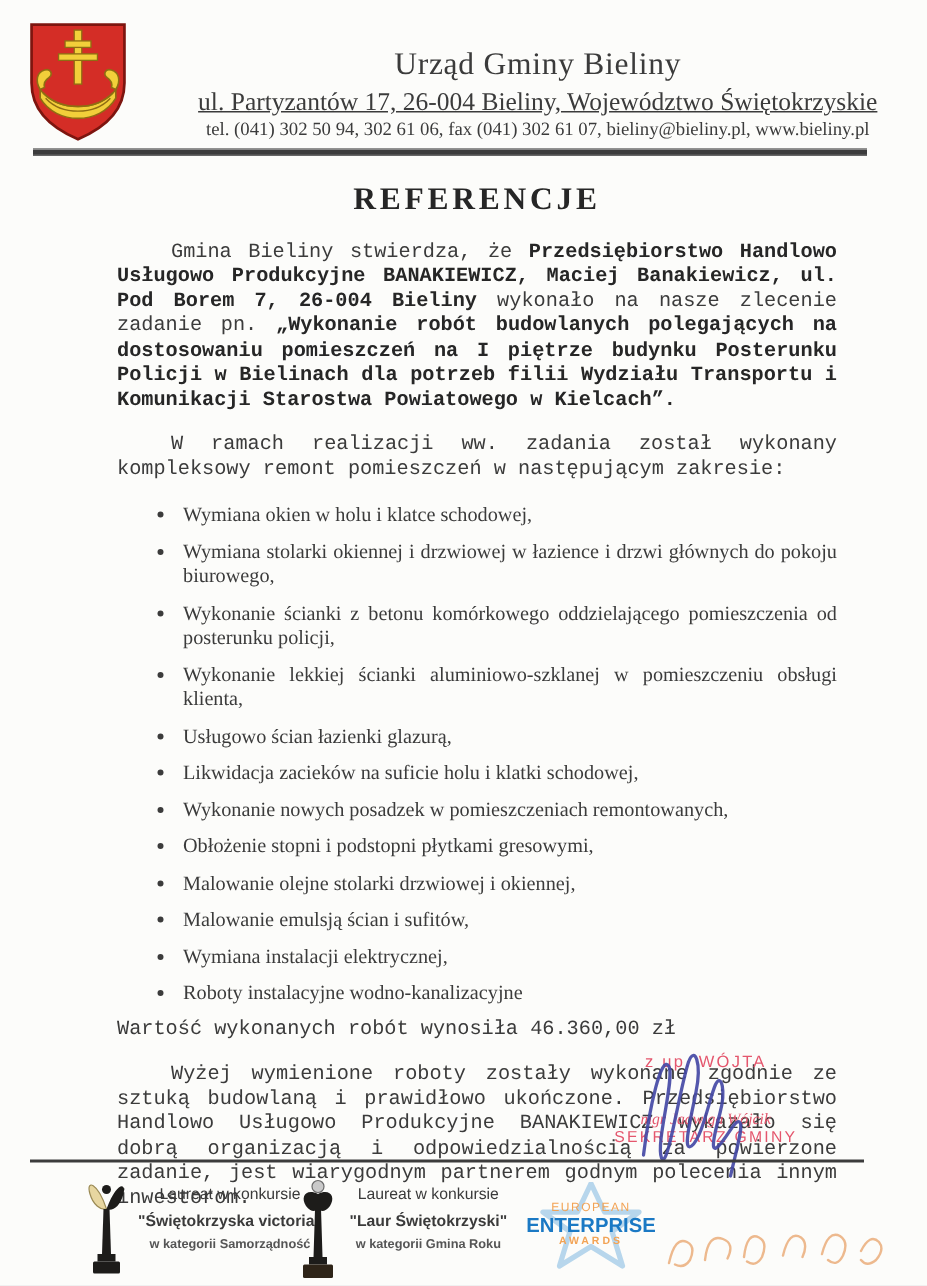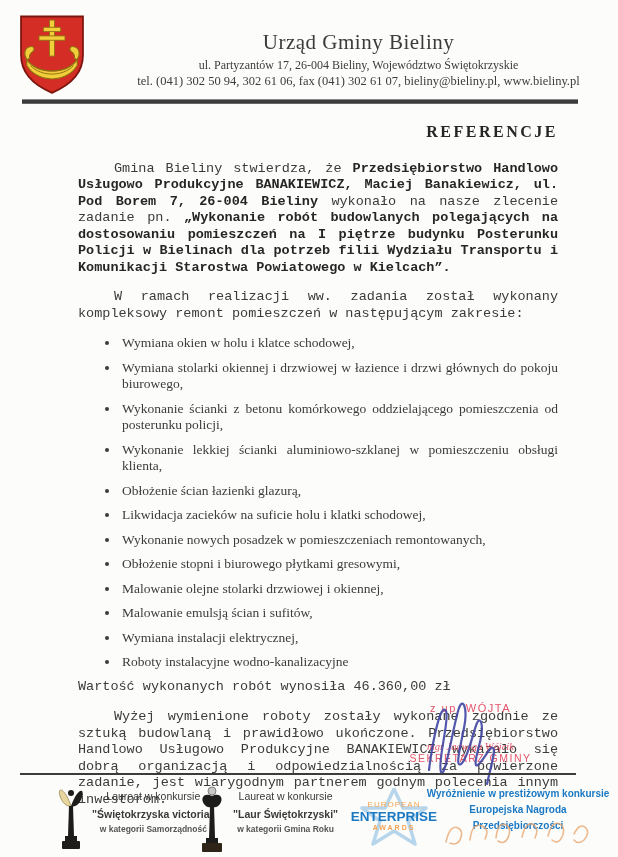--- a/index.html
+++ b/index.html
@@ -5,28 +5,28 @@
   html,body{margin:0;padding:0;background:#e8e8e8;}
   .page{
     position:relative; width:618px; height:857px; margin:0 auto;
     background:#fcfcfa; overflow:hidden;
     font-family:"Liberation Serif", serif; color:var(--ink,#3b3b3b);
   }
   
   .crest{position:absolute; left:16px; top:12px; width:72px; height:86px;}
   .letterhead-text{position:absolute; left:105px; right:6px; top:30px; text-align:center;}
   .org-name{font-size:21px; letter-spacing:.5px;}
-  .org-address{font-size:12px; margin-top:3px;}
+  .org-address{font-size:17px; margin-top:3px;text-decoration:underline;}
   .org-contact{font-size:12.5px; margin-top:1px;}
   .rule{position:absolute; background:var(--rule,#3c3c3c);}
   .rule-top{left:22px; width:556px; top:99px; height:3px; border-top:1px solid #888; border-bottom:1px solid #666;}
   .rule-bottom{left:20px; width:556px; top:773px; height:2px;}
   
   .content{position:absolute; left:78px; width:480px; top:120px; font-size:13.5px; line-height:16.5px;}
-  .doc-title{font-size:16px; font-weight:bold; letter-spacing:2.5px; text-align:right; margin:4px 0 20px 0; color:#262626;}
+  .doc-title{font-size:21px; font-weight:bold; letter-spacing:2.5px; text-align:center; margin:4px 0 20px 0; color:#262626;}
   .para{margin:0 0 13px 0; text-align:justify;font-family:Liberation Mono, monospace;}
   .indent{text-indent:36px;}
   .para b, .para strong{color:#262626;}
   .work-list{margin:2px 0 6px 0; padding-left:42px; list-style:disc;}
   .work-list li{margin-bottom:8px; text-align:justify; padding-left:2px;}
   .value-line{text-indent:0; margin:2px 0 14px 0;}
   
   .date-line{position:absolute; left:78px; top:742px; font-size:13.5px;}
   .stamp{position:absolute; left:383px; top:702px; width:175px; text-align:center;
          color:var(--stamp_red,#e4566d); font-family:"Liberation Sans", sans-serif;}
@@ -88,24 +88,24 @@
 
     <p class="para indent"><span>Gmina Bieliny stwierdza, że </span><strong>Przedsiębiorstwo Handlowo Usługowo Produkcyjne BANAKIEWICZ, Maciej Banakiewicz, ul. Pod Borem 7, 26-004 Bieliny</strong><span> wykonało na nasze zlecenie zadanie pn. </span><strong>„Wykonanie robót budowlanych polegających na dostosowaniu pomieszczeń na I piętrze budynku Posterunku Policji w Bielinach dla potrzeb filii Wydziału Transportu i Komunikacji Starostwa Powiatowego w Kielcach”.</strong></p>
 
     <p class="para indent">W ramach realizacji ww. zadania został wykonany kompleksowy remont pomieszczeń w następującym zakresie:</p>
 
     <ul class="work-list">
       <li>Wymiana okien w holu i klatce schodowej,</li>
       <li>Wymiana stolarki okiennej i drzwiowej w łazience i drzwi głównych do pokoju biurowego,</li>
       <li>Wykonanie ścianki z betonu komórkowego oddzielającego pomieszczenia od posterunku policji,</li>
       <li>Wykonanie lekkiej ścianki aluminiowo-szklanej w pomieszczeniu obsługi klienta,</li>
-      <li>Obłożenie ścian łazienki glazurą,</li>
+      <li>Usługowo ścian łazienki glazurą,</li>
       <li>Likwidacja zacieków na suficie holu i klatki schodowej,</li>
       <li>Wykonanie nowych posadzek w pomieszczeniach remontowanych,</li>
-      <li>Obłożenie stopni i biurowego płytkami gresowymi,</li>
+      <li>Obłożenie stopni i podstopni płytkami gresowymi,</li>
       <li>Malowanie olejne stolarki drzwiowej i okiennej,</li>
       <li>Malowanie emulsją ścian i sufitów,</li>
       <li>Wymiana instalacji elektrycznej,</li>
       <li>Roboty instalacyjne wodno-kanalizacyjne</li>
     </ul>
 
     <p class="para value-line">Wartość wykonanych robót wynosiła 46.360,00 zł</p>
 
     <p class="para indent">Wyżej wymienione roboty zostały wykonane zgodnie ze sztuką budowlaną i prawidłowo ukończone. Przedsiębiorstwo Handlowo Usługowo Produkcyjne BANAKIEWICZ wykazało się dobrą organizacją i odpowiedzialnością za powierzone zadanie, jest wiarygodnym partnerem godnym polecenia innym inwestorom.</p>
   </div>
@@ -156,23 +156,19 @@
 
     <div class="eea">
       <svg width="104" height="62" viewBox="0 0 104 62">
         <polygon points="52,1 61,20 84,20 66,33 73,56 52,43 31,56 38,33 20,20 43,20" style="fill:none;stroke:var(--eea_star,#aacfe9);stroke-width:3.5;stroke-linejoin:round;opacity:.85"></polygon>
       </svg>
       <div class="eea-l1">EUROPEAN</div>
       <div class="eea-l2">ENTERPRISE</div>
       <div class="eea-l3">AWARDS</div>
     </div>
 
-    <div class="distinction">
-      <div>Wyróżnienie w prestiżowym konkursie</div>
-      <div>Europejska Nagroda Przedsiębiorczości</div>
-    </div>
 
     <svg class="scribble-svg" width="155" height="34" viewBox="0 0 155 34">
       <path d="M6 26 Q10 8 18 12 Q24 15 20 24 Q16 30 10 27 M30 24 Q32 6 42 10 Q50 13 45 23 M56 22 Q58 5 66 9 Q72 12 68 22 Q64 29 58 25 M82 21 Q86 4 94 9 Q99 13 95 22 M108 20 Q112 4 120 8 Q126 12 122 21 Q118 29 112 24 M134 18 Q140 6 146 12 Q150 17 144 24 Q138 29 134 24" style="fill:none;stroke:var(--scribble_orange,#e8a36a);stroke-width:1.6;stroke-linecap:round;opacity:.75"></path>
     </svg>
 
   </div>
 </div>
 
 </body></html>

